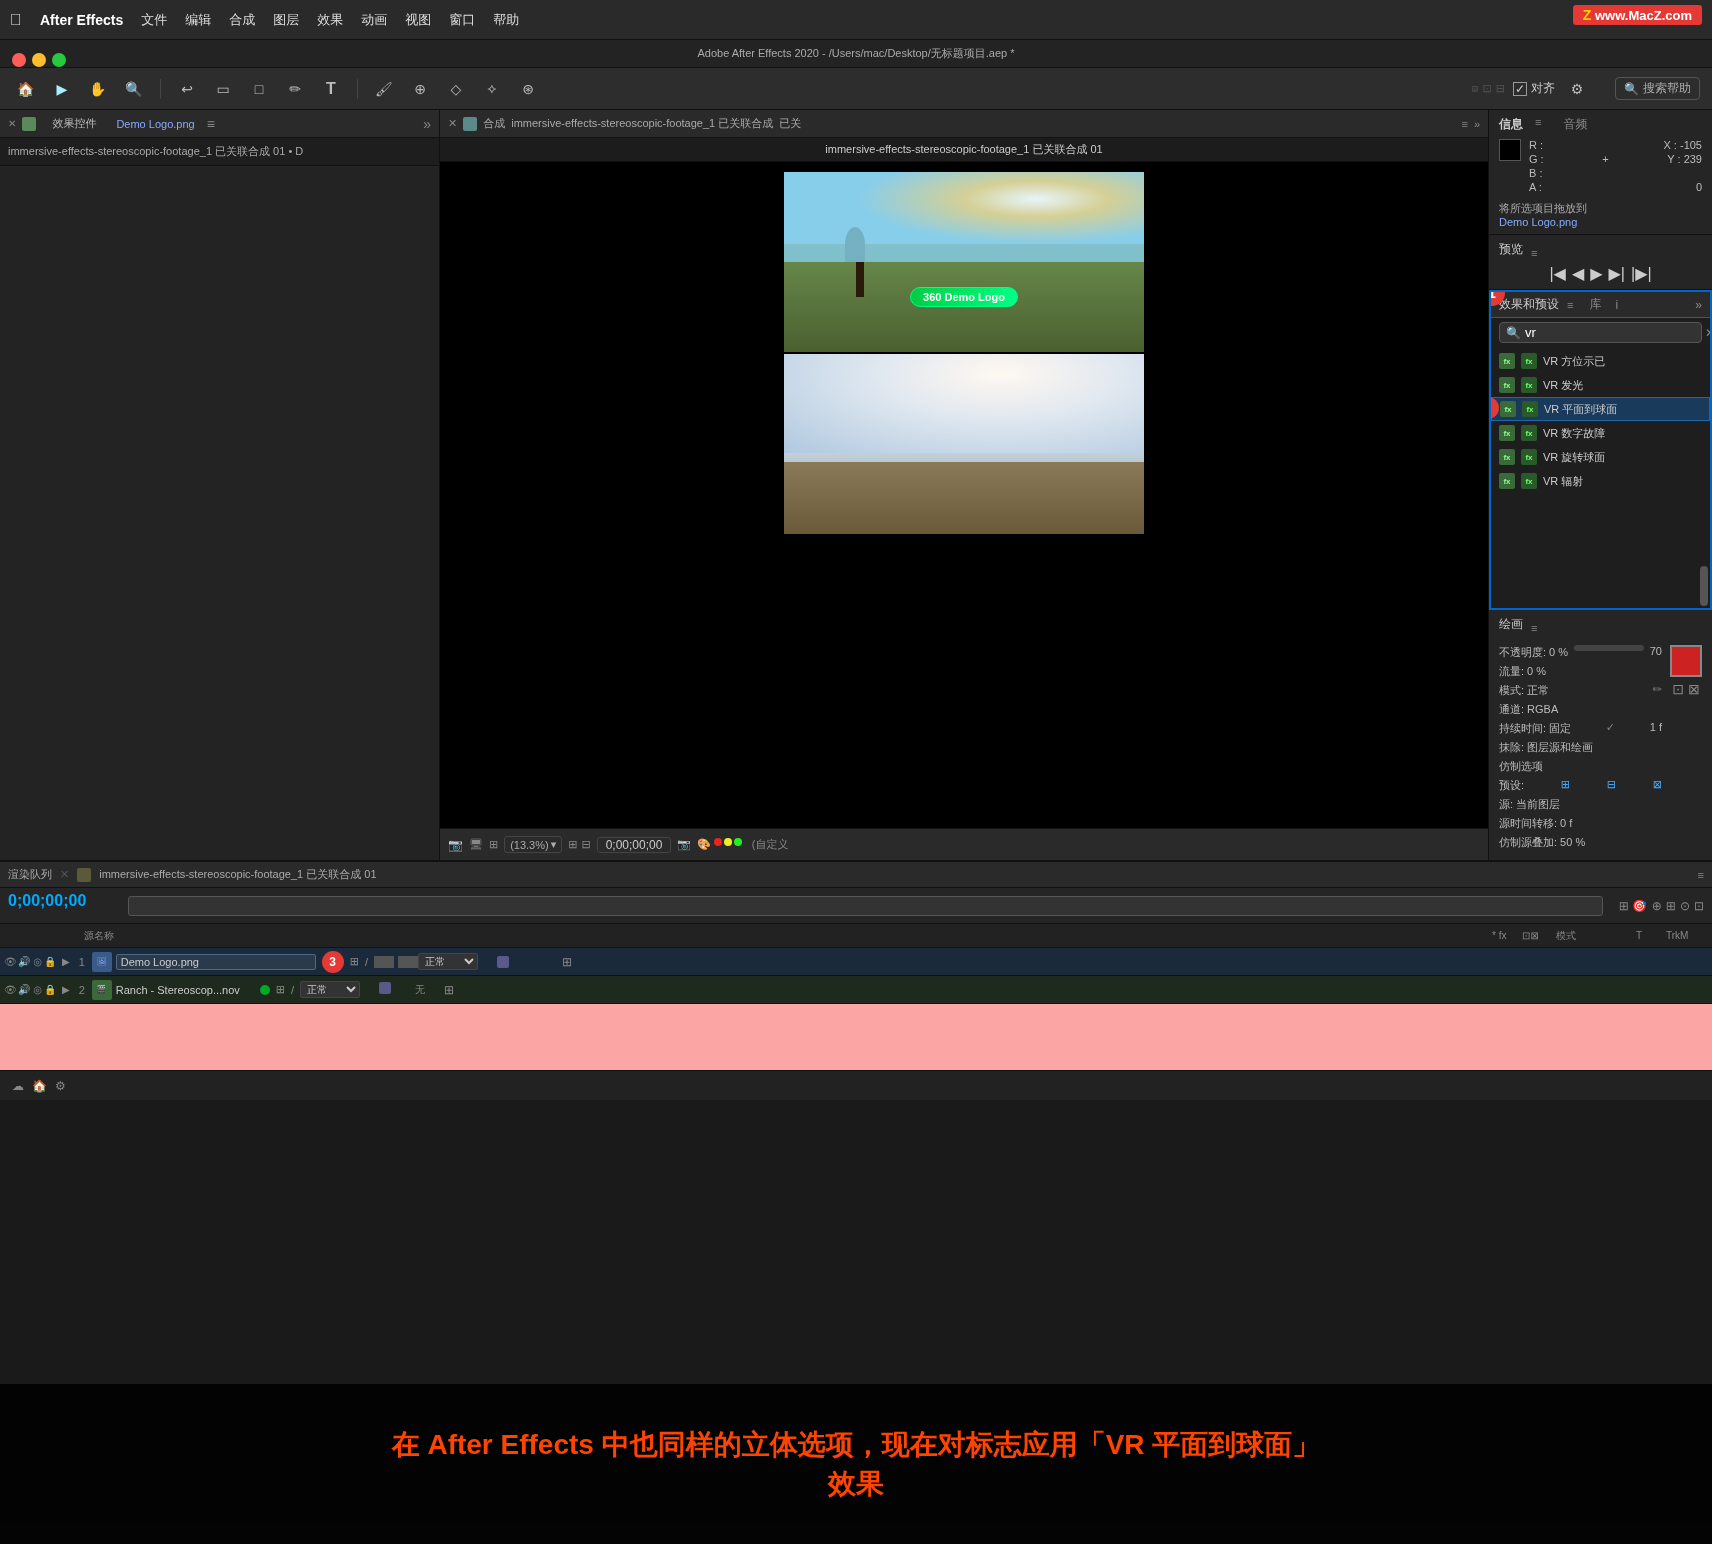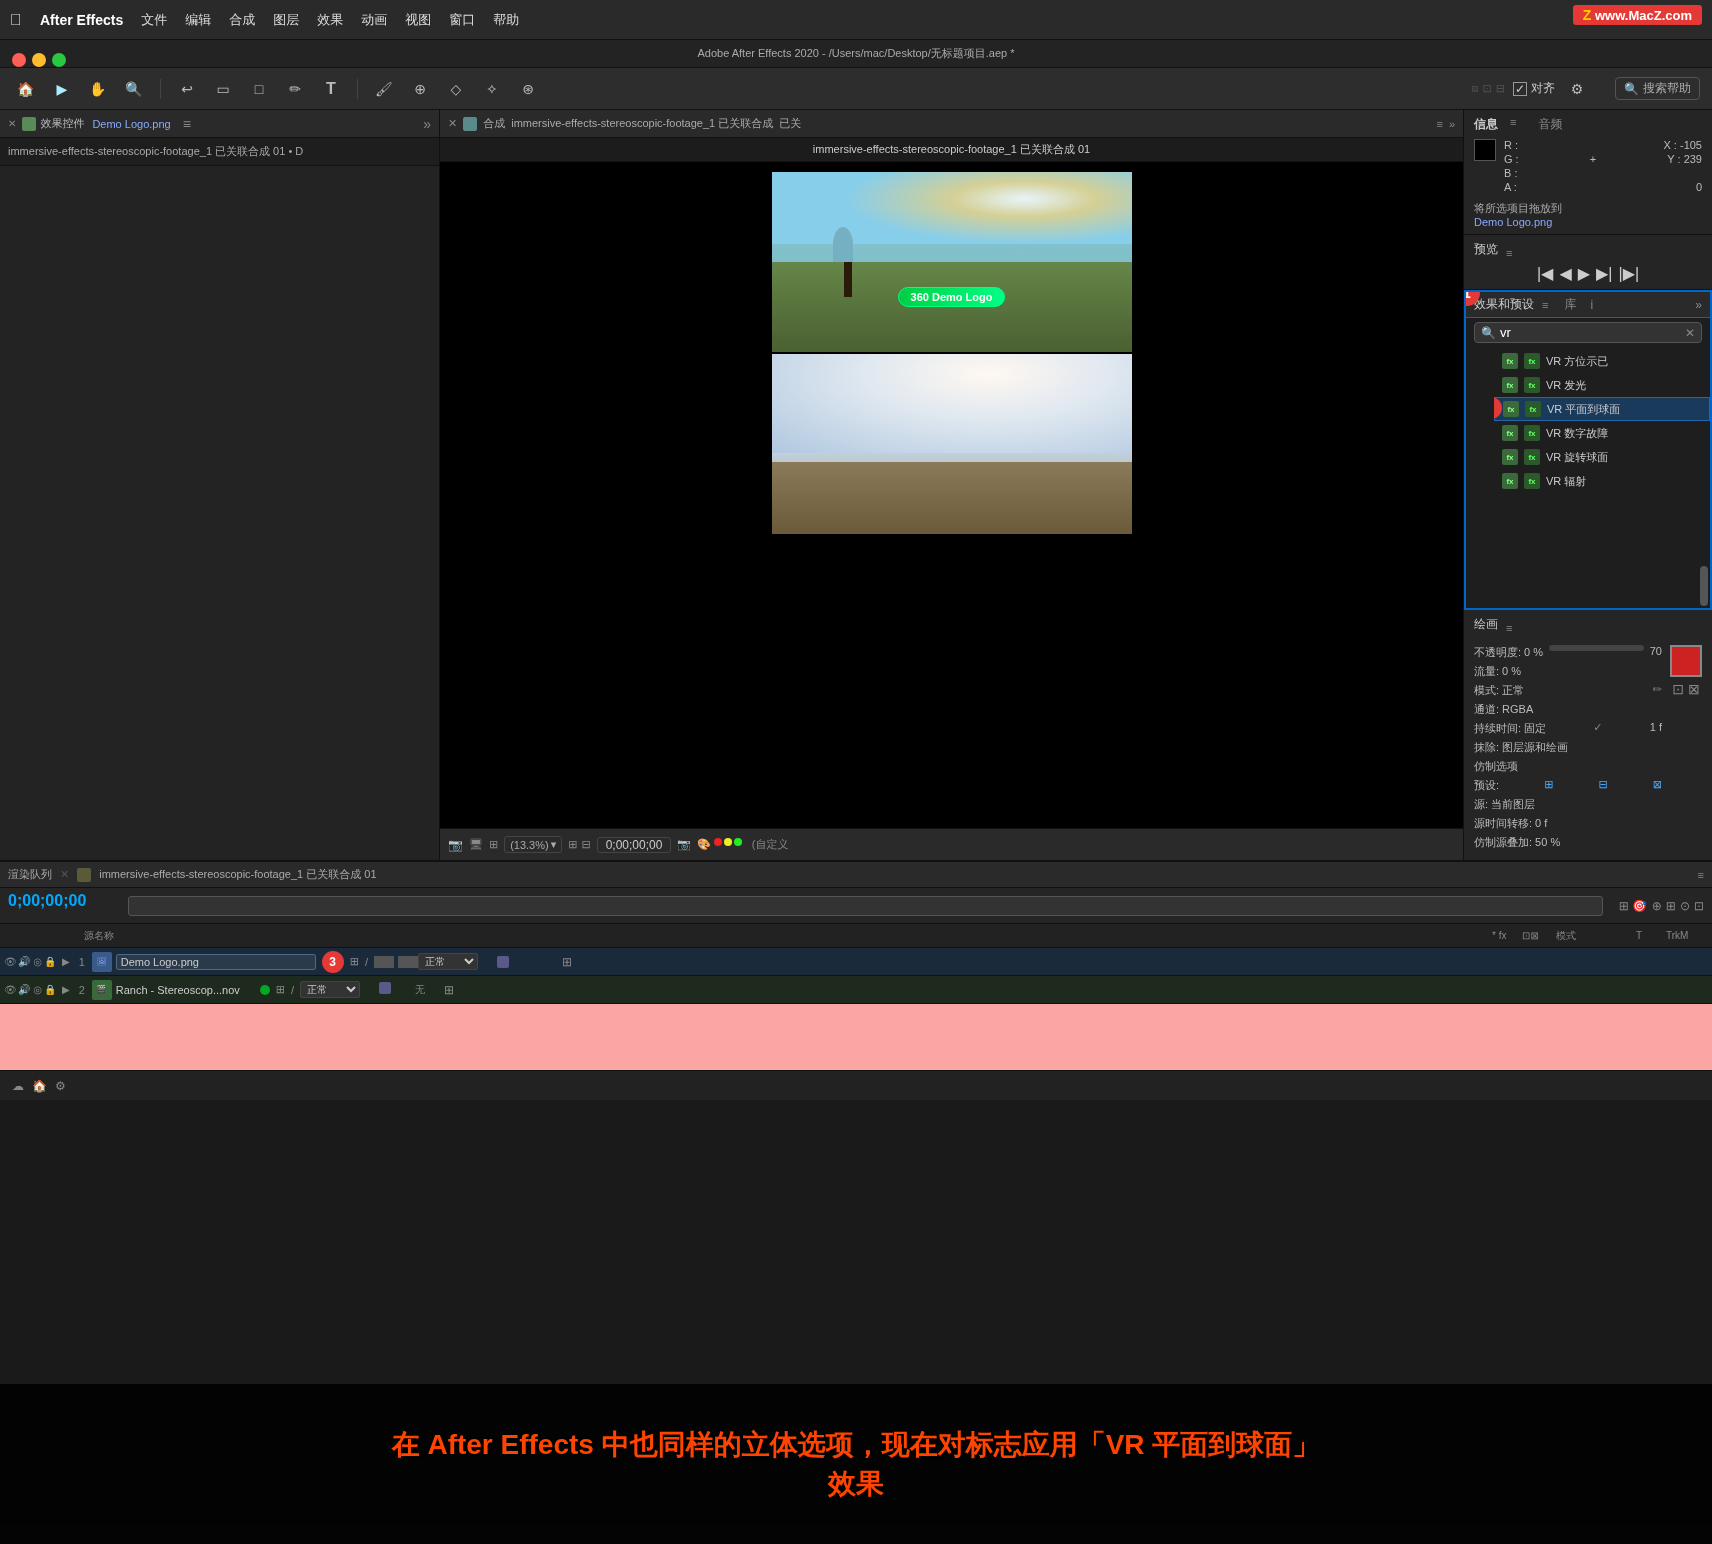--- a/index.html
+++ b/index.html
@@ -120,21 +120,21 @@
       background: #2a2a2a;
       display: flex;
       align-items: center;
       padding: 0 8px;
       gap: 6px;
       font-size: 11px;
       border-bottom: 1px solid #111;
       flex-shrink: 0;
     }
     .panel-tab {
-      display: flex; align-items: center; gap: 4px;
+      display: flex; align-items: center; gap: 16px;
       color: #bbb; cursor: pointer;
     }
     .panel-tab-close { color: #888; font-size: 10px; cursor: pointer; }
     .panel-tab-icon { width: 14px; height: 14px; background: #555; border-radius: 2px; display: inline-block; }
     .panel-expand { margin-left: auto; color: #888; font-size: 14px; cursor: pointer; }
 
     .panel-content-label {
       padding: 6px 8px;
       font-size: 11px;
       color: #aaa;
@@ -307,21 +307,21 @@
       flex-shrink: 0;
     }
     .viewer-zoom {
       display: flex; align-items: center; gap: 2px;
       border: 1px solid #444; border-radius: 3px; padding: 1px 5px;
       font-size: 11px; cursor: pointer;
     }
 
     
     .right-area {
-      width: 249px;
+      width: 224px;
       background: #1e1e1e;
       border-left: 1px solid #111;
       display: flex;
       flex-direction: column;
       overflow: hidden;
     }
 
     .info-panel {
       background: #252525;
       border-bottom: 1px solid #111;
@@ -388,21 +388,20 @@
     .search-box input {
       background: transparent; border: none; outline: none;
       color: #fff; font-size: 13px; flex: 1;
     }
     .search-clear { color: #888; cursor: pointer; font-size: 12px; }
 
     .effects-list {
       flex: 1;
       overflow-y: auto;
       padding: 2px 0;
-      margin-left: 28px;
     }
 
     .effect-item {
       height: 24px;
       display: flex;
       align-items: center;
       padding: 0 8px;
       gap: 6px;
       cursor: pointer;
       font-size: 11px;

